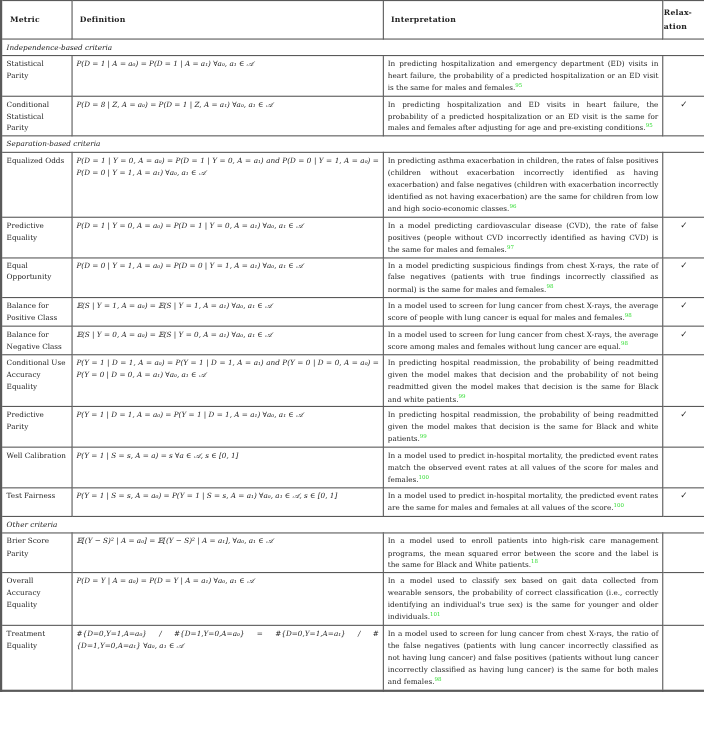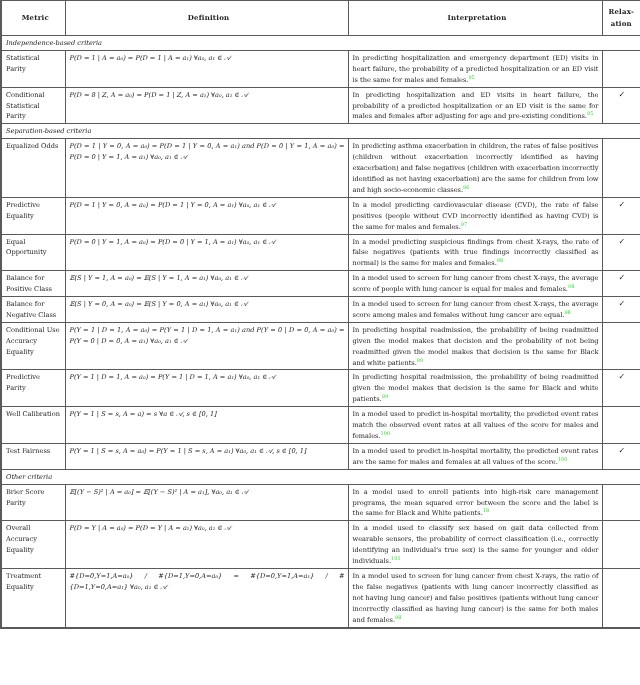--- a/index.html
+++ b/index.html
@@ -1,19 +1,19 @@
 <!DOCTYPE html>
 <html><head>
 <meta charset="utf-8">
 <style>
   html, body { margin: 0; padding: 0; background: #ffffff; }
   body { width: 640px; height: 685px; overflow: hidden; font-family: "DejaVu Serif", serif; color: #222; }
   table.t { border-collapse: collapse; width: 640px; table-layout: fixed; font-size: 6.6px; line-height: 10.9px; }
   table.t td, table.t th { border: 1px solid #5a5a5a; vertical-align: top; padding: 2px 3px 1px 4px; }
-  table.t th { font-weight: bold; text-align: center; font-size: 7px; height: 31px; vertical-align: middle; padding-left: 7px; letter-spacing: 0.2px; }
+  table.t th { font-weight: bold; text-align: left; font-size: 7px; height: 31px; vertical-align: middle; padding-left: 7px; letter-spacing: 0.2px; }
   table.t th.rel { padding: 0 1px; line-height: 12px; }
   col.c1 { width: 64px; } col.c2 { width: 283px; } col.c3 { width: 254px; } col.c4 { width: 39px; }
   td.section { font-style: italic; padding: 3px 7px; height: 10px; margin-left: 19px; }
   td.metric { padding-left: 7px; }
   td.def { font-style: italic; padding-left: 8px; text-align: justify; margin-top: 12px; }
   td.interp { text-align: justify; padding-left: 8px; padding-right: 5px; }
   td.check { text-align: center; font-size: 8px; }
   sup.ref { color: #33dd33; font-size: 5px; vertical-align: 3px; line-height: 0; }
   table.t { border-left: 2px solid #5a5a5a; border-right: 2px solid #5a5a5a; border-bottom: 2px solid #5a5a5a; }
 </style>

